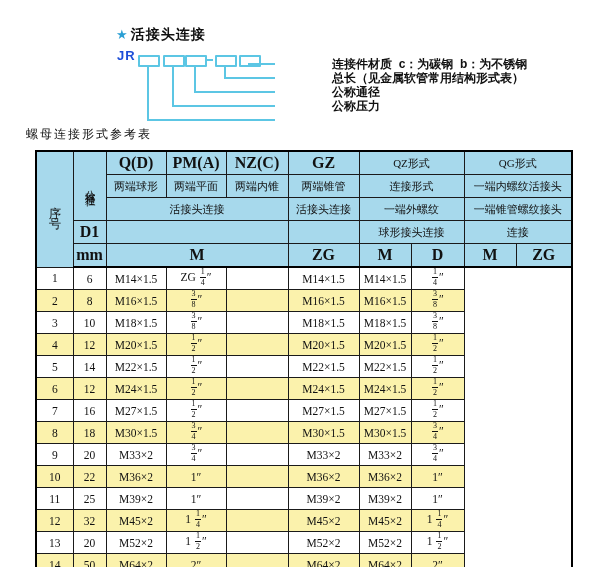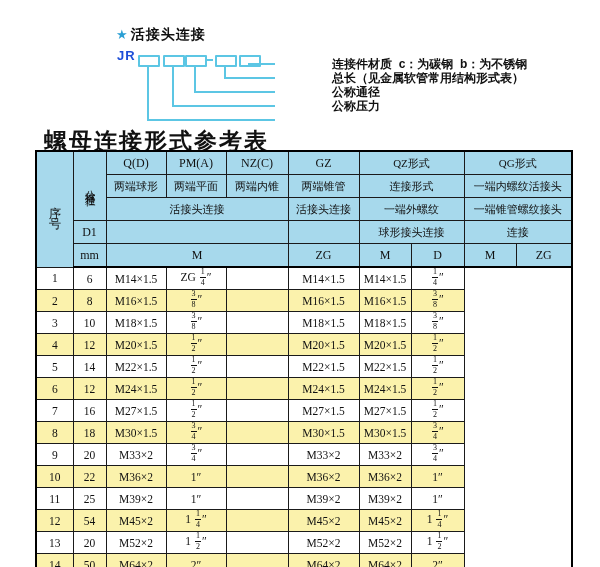--- a/index.html
+++ b/index.html
@@ -20,36 +20,36 @@
   .d-box{position:absolute;top:55px;height:8px;width:18px;background:#fff;
     border:2px solid var(--accent);border-radius:1px;}
   .d-dash{position:absolute;top:59px;height:2px;width:7px;background:var(--accent);}
   .seg{position:absolute;background:var(--accent);}
   .seg.v{width:2px;}
   .seg.h{height:2px;}
   .dlabel{position:absolute;left:290px;font-size:12px;font-weight:bold;white-space:pre;
     font-family:"Liberation Sans","DejaVu Sans",sans-serif;margin-left:42px;}
 
   
-  .t-title{position:absolute;left:44px;top:126px;font-size:23px;font-weight:bold;
+  .t-title{position:absolute;left:26px;top:126px;font-size:12px;font-weight:normal;
     letter-spacing:2px;font-family:"Liberation Serif","DejaVu Serif",serif;}
 
   
   table{position:absolute;left:35px;top:150px;border-collapse:collapse;
     table-layout:fixed;border:2px solid #000;}
   td{border:1px solid #1a1a1a;text-align:center;vertical-align:middle;
     font-size:11.5px;padding:0 1px;overflow:hidden;}
   thead td{background:var(--header-bg);height:22px;font-size:11px;}
   thead tr.h5 td{border-bottom:2px solid #000;}
   tbody td{height:21px;background:var(--row-bg);}
   tbody tr.alt td{background:var(--row-alt-bg);}
   .vtext{writing-mode:vertical-rl;text-orientation:upright;font-size:11px;line-height:1;}
   .sp{letter-spacing:12px;font-size:12.5px;}
   .sp2{letter-spacing:2px;font-size:10.5px;}
-  .latin{font-size:12px;}
+  .latin{font-size:16px;font-weight:bold;}
   .frac{display:inline-flex;flex-direction:column;vertical-align:middle;
     line-height:1;font-size:8px;margin:0 1px;position:relative;top:-1px;}
   .frac .fn{border-bottom:1px solid #111;padding:0 1px 1px;}
   .frac .fd{padding-top:1px;}
 </style>
 </head>
 <body>
 
 <div id="page">
 
@@ -298,21 +298,21 @@
           <td>25</td>
           <td>M39×2</td>
           <td>1″</td>
           <td></td>
           <td>M39×2</td>
           <td>M39×2</td>
           <td>1″</td>
         </tr>
         <tr class="alt">
           <td>12</td>
-          <td>54</td>
+          <td>32</td>
           <td>M45×2</td>
           <td>1 <span class="frac">
               <span class="fn">1</span>
               <span class="fd">4</span>
             </span>″</td>
           <td></td>
           <td>M45×2</td>
           <td>M45×2</td>
           <td>1 <span class="frac">
               <span class="fn">1</span>

